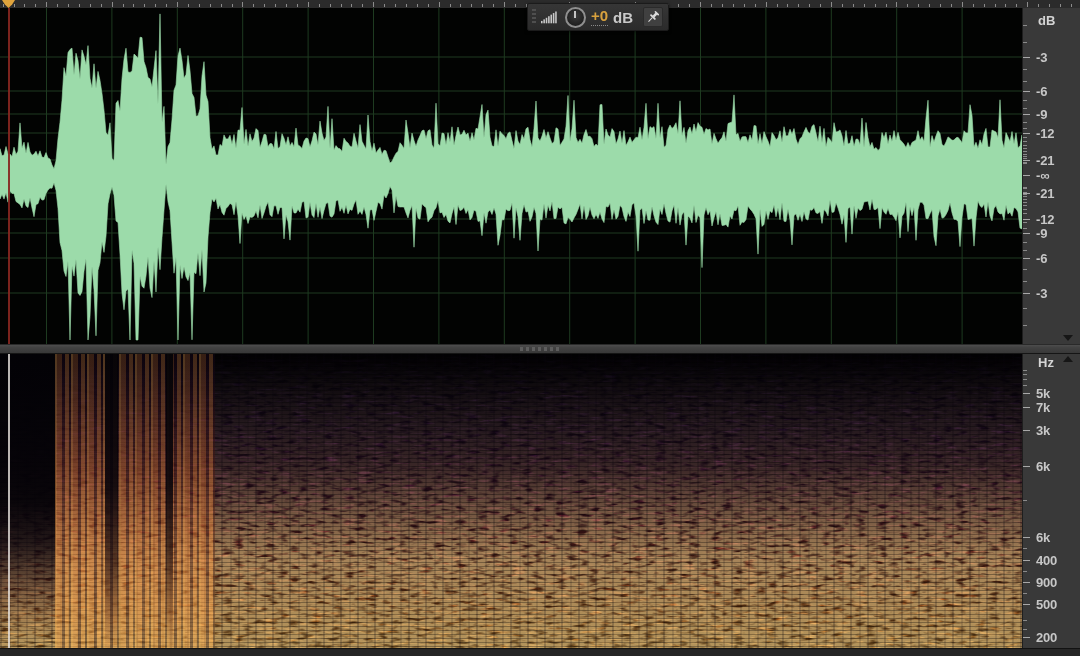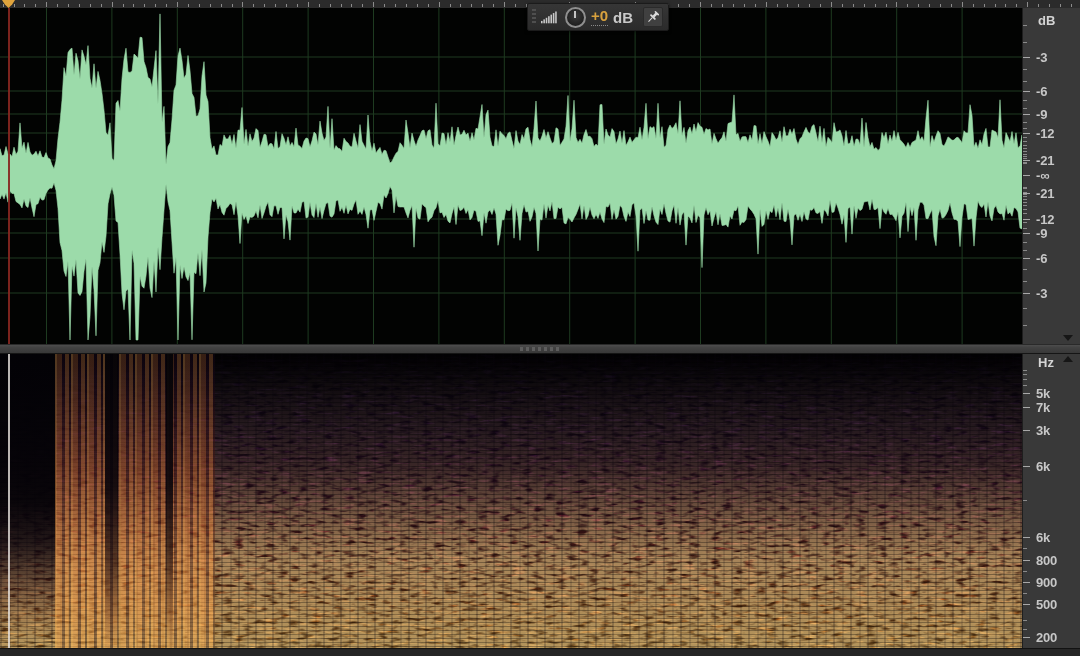--- a/index.html
+++ b/index.html
@@ -315,21 +315,21 @@
       <div class="rlabel" style="top: 39px;">5k</div>
       <div class="rtick" style="top: 53px; width: 7px;"></div>
       <div class="rlabel" style="top: 53px;">7k</div>
       <div class="rtick" style="top: 76px; width: 7px;"></div>
       <div class="rlabel" style="top: 76px;">3k</div>
       <div class="rtick" style="top: 112px; width: 7px;"></div>
       <div class="rlabel" style="top: 112px;">6k</div>
       <div class="rtick" style="top: 183px; width: 7px;"></div>
       <div class="rlabel" style="top: 183px;">6k</div>
       <div class="rtick" style="top: 206px; width: 7px;"></div>
-      <div class="rlabel" style="top: 206px;">800</div>
+      <div class="rlabel" style="top: 206px;">400</div>
       <div class="rtick" style="top: 228px; width: 7px;"></div>
       <div class="rlabel" style="top: 228px;">900</div>
       <div class="rtick" style="top: 250px; width: 7px;"></div>
       <div class="rlabel" style="top: 250px;">500</div>
       <div class="rtick" style="top: 283px; width: 7px;"></div>
       <div class="rlabel" style="top: 283px;">200</div>
       <div class="rtick" style="top: 16px; width: 4px; background: rgb(138, 138, 138);"></div>
       <div class="rtick" style="top: 20px; width: 4px; background: rgb(138, 138, 138);"></div>
       <div class="rtick" style="top: 25px; width: 4px; background: rgb(138, 138, 138);"></div>
       <div class="rtick" style="top: 31px; width: 4px; background: rgb(138, 138, 138);"></div>

